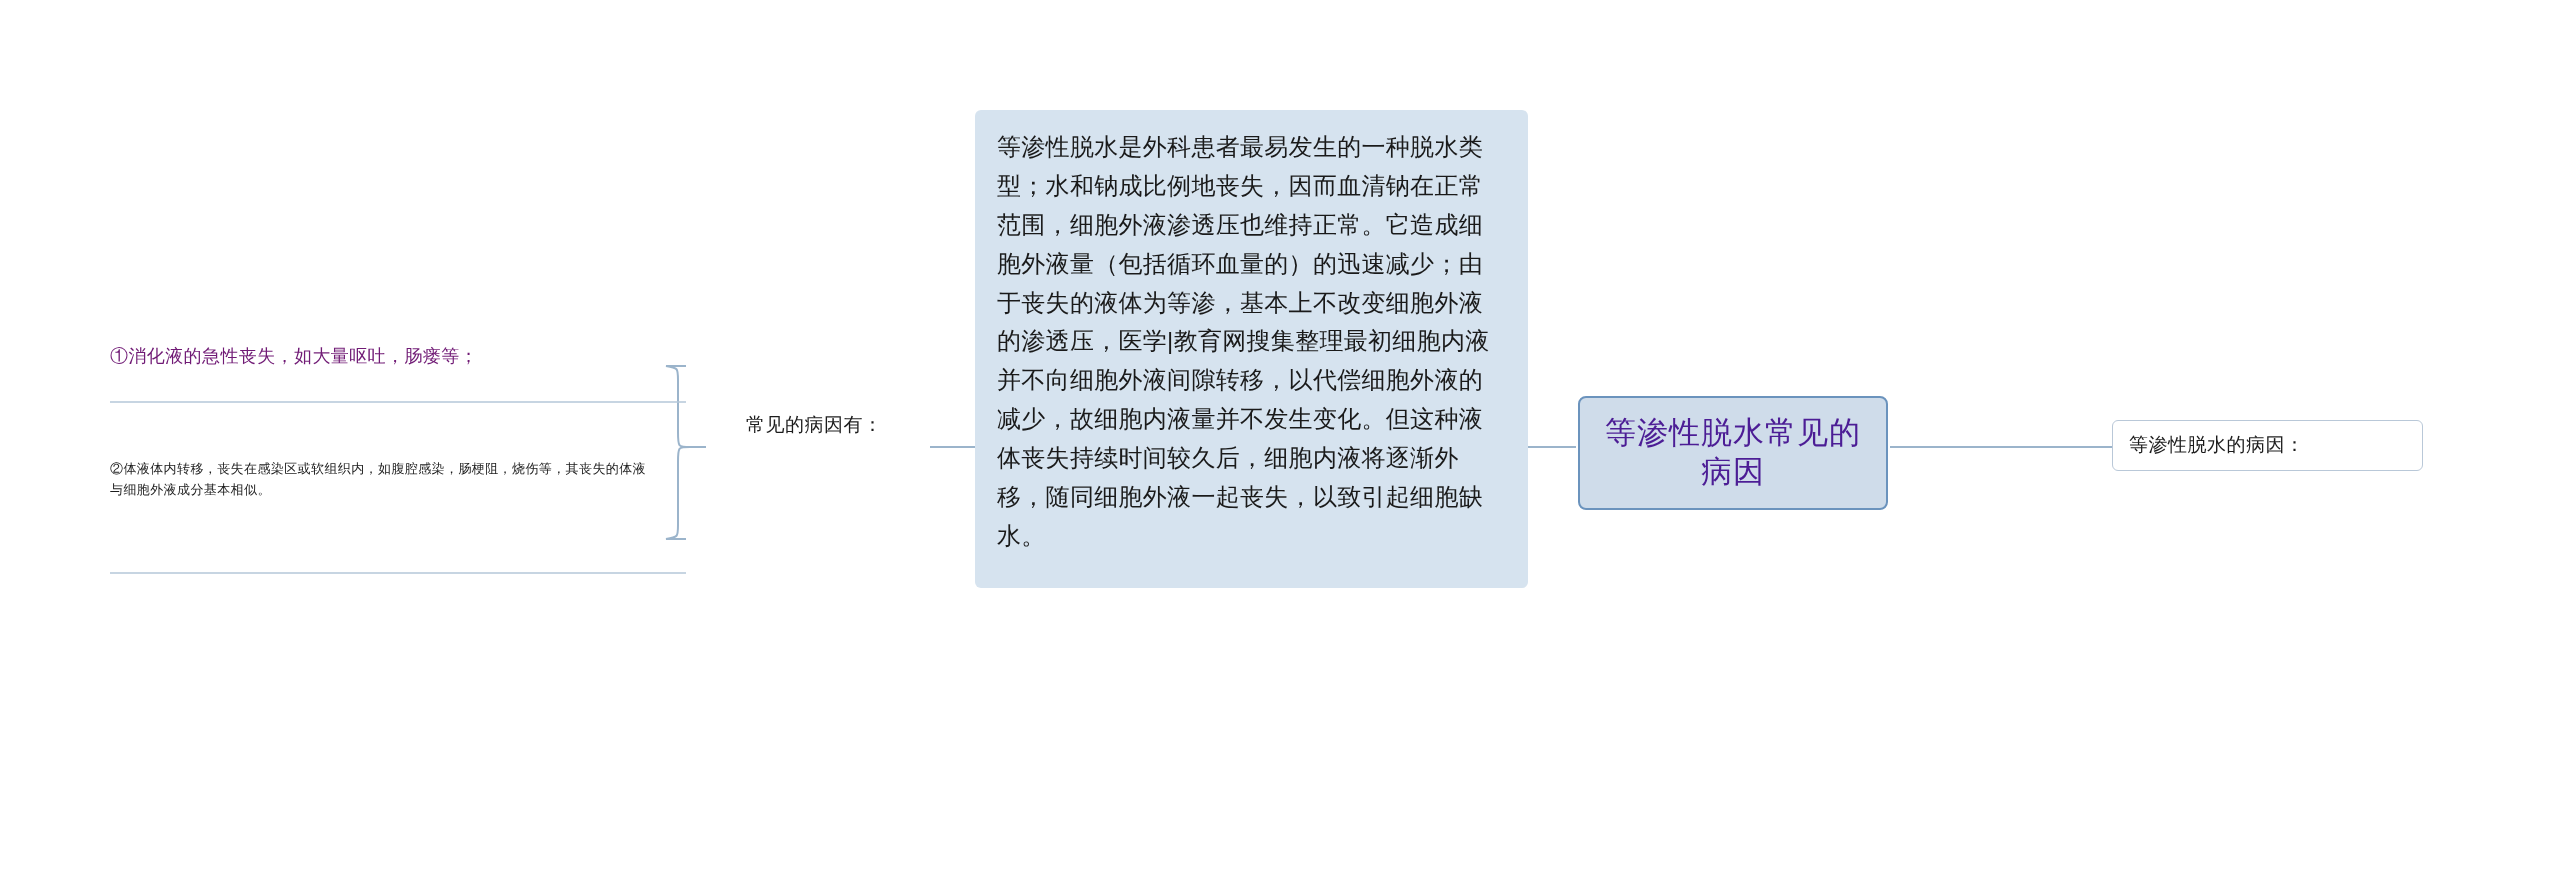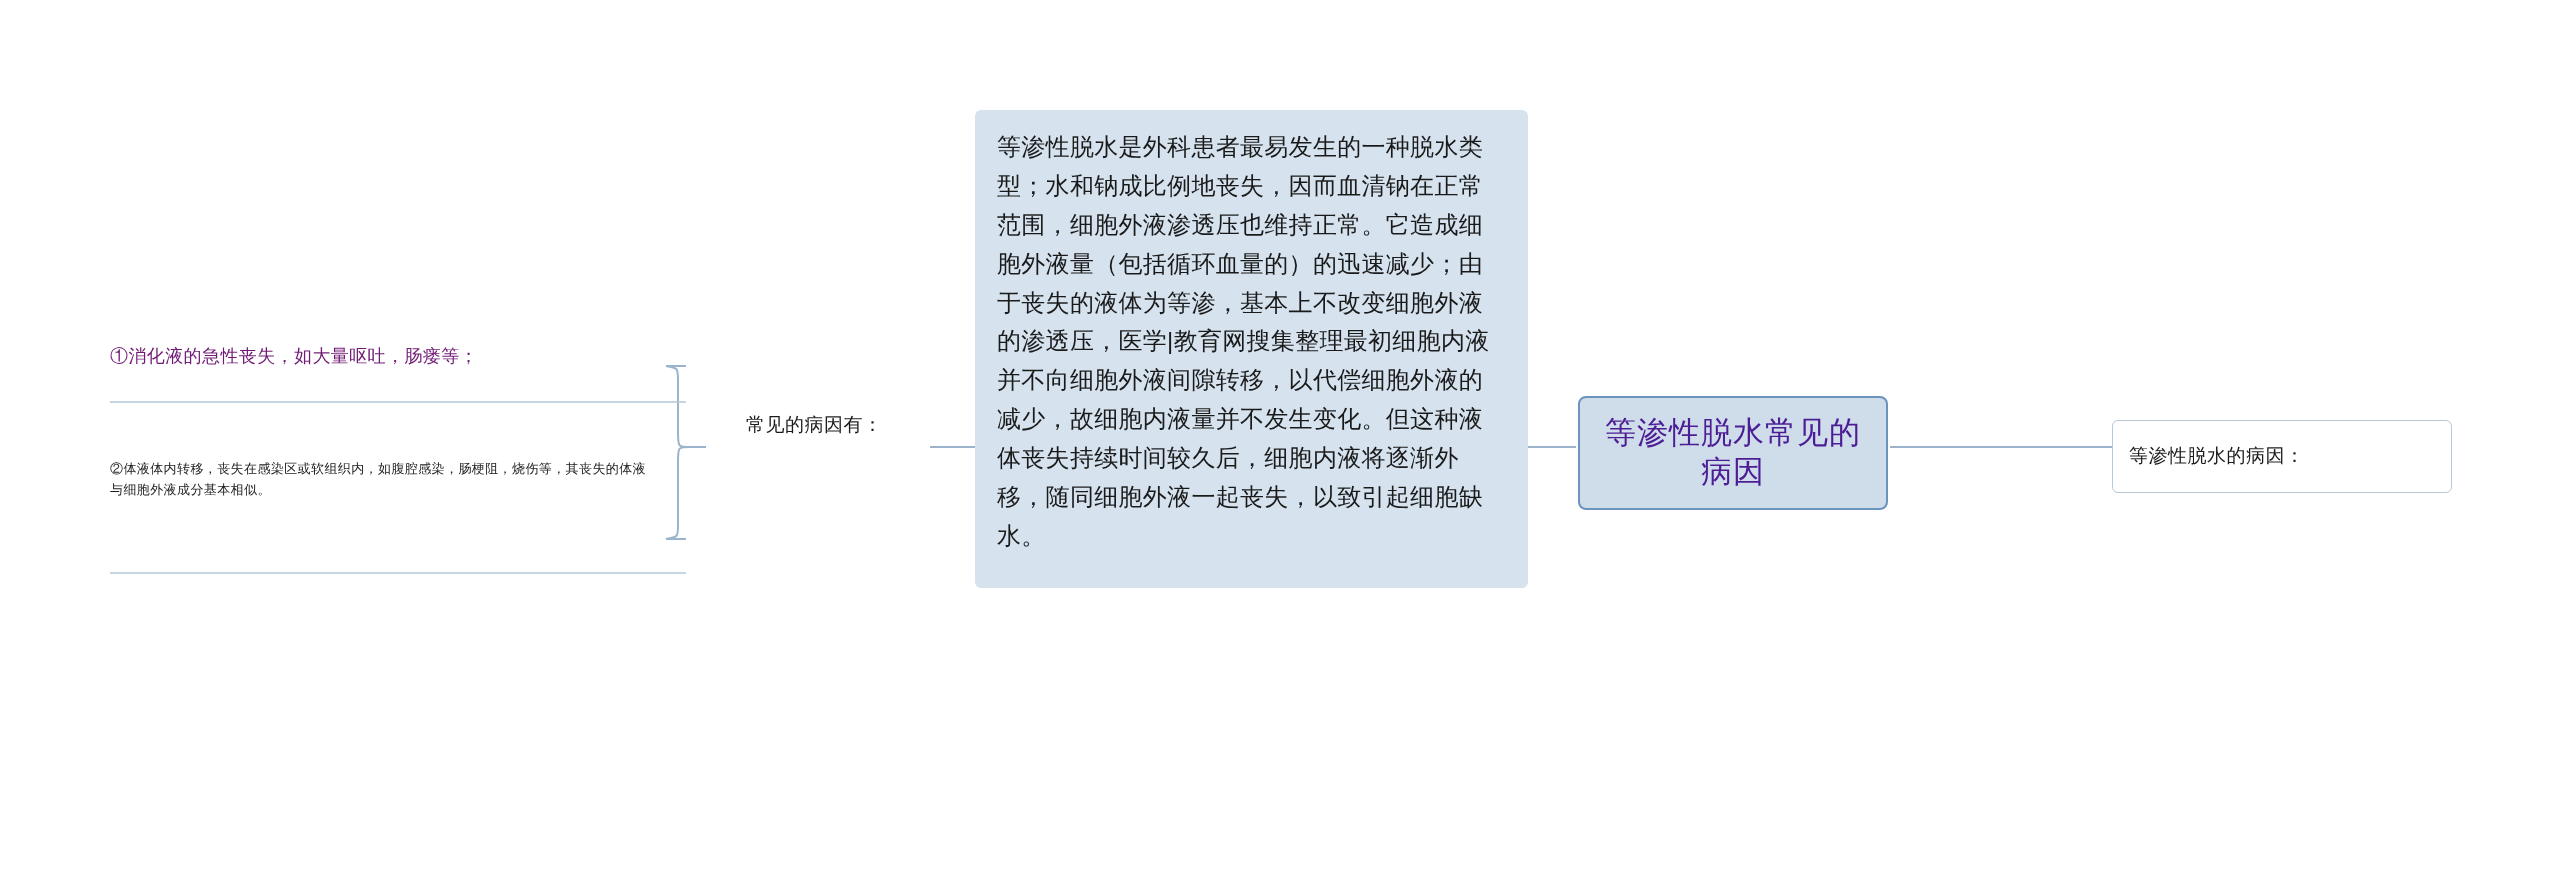--- a/index.html
+++ b/index.html
@@ -50,22 +50,22 @@
     font-size: 31px;
     line-height: 1.25;
     color: #4c1d95;
     letter-spacing: 1px;
   }
 
   
   .right-node {
     left: 2112px;
     top: 420px;
-    width: 340px;
-    padding: 22px 16px;
+    width: 311px;
+    padding: 11px 16px;
     background: #ffffff;
     border: 1px solid #b9c8d8;
     border-radius: 6px;
     font-size: 19px;
     line-height: 1.4;
     color: #1c1c1c;
     letter-spacing: 0.5px;
   }
 
   

